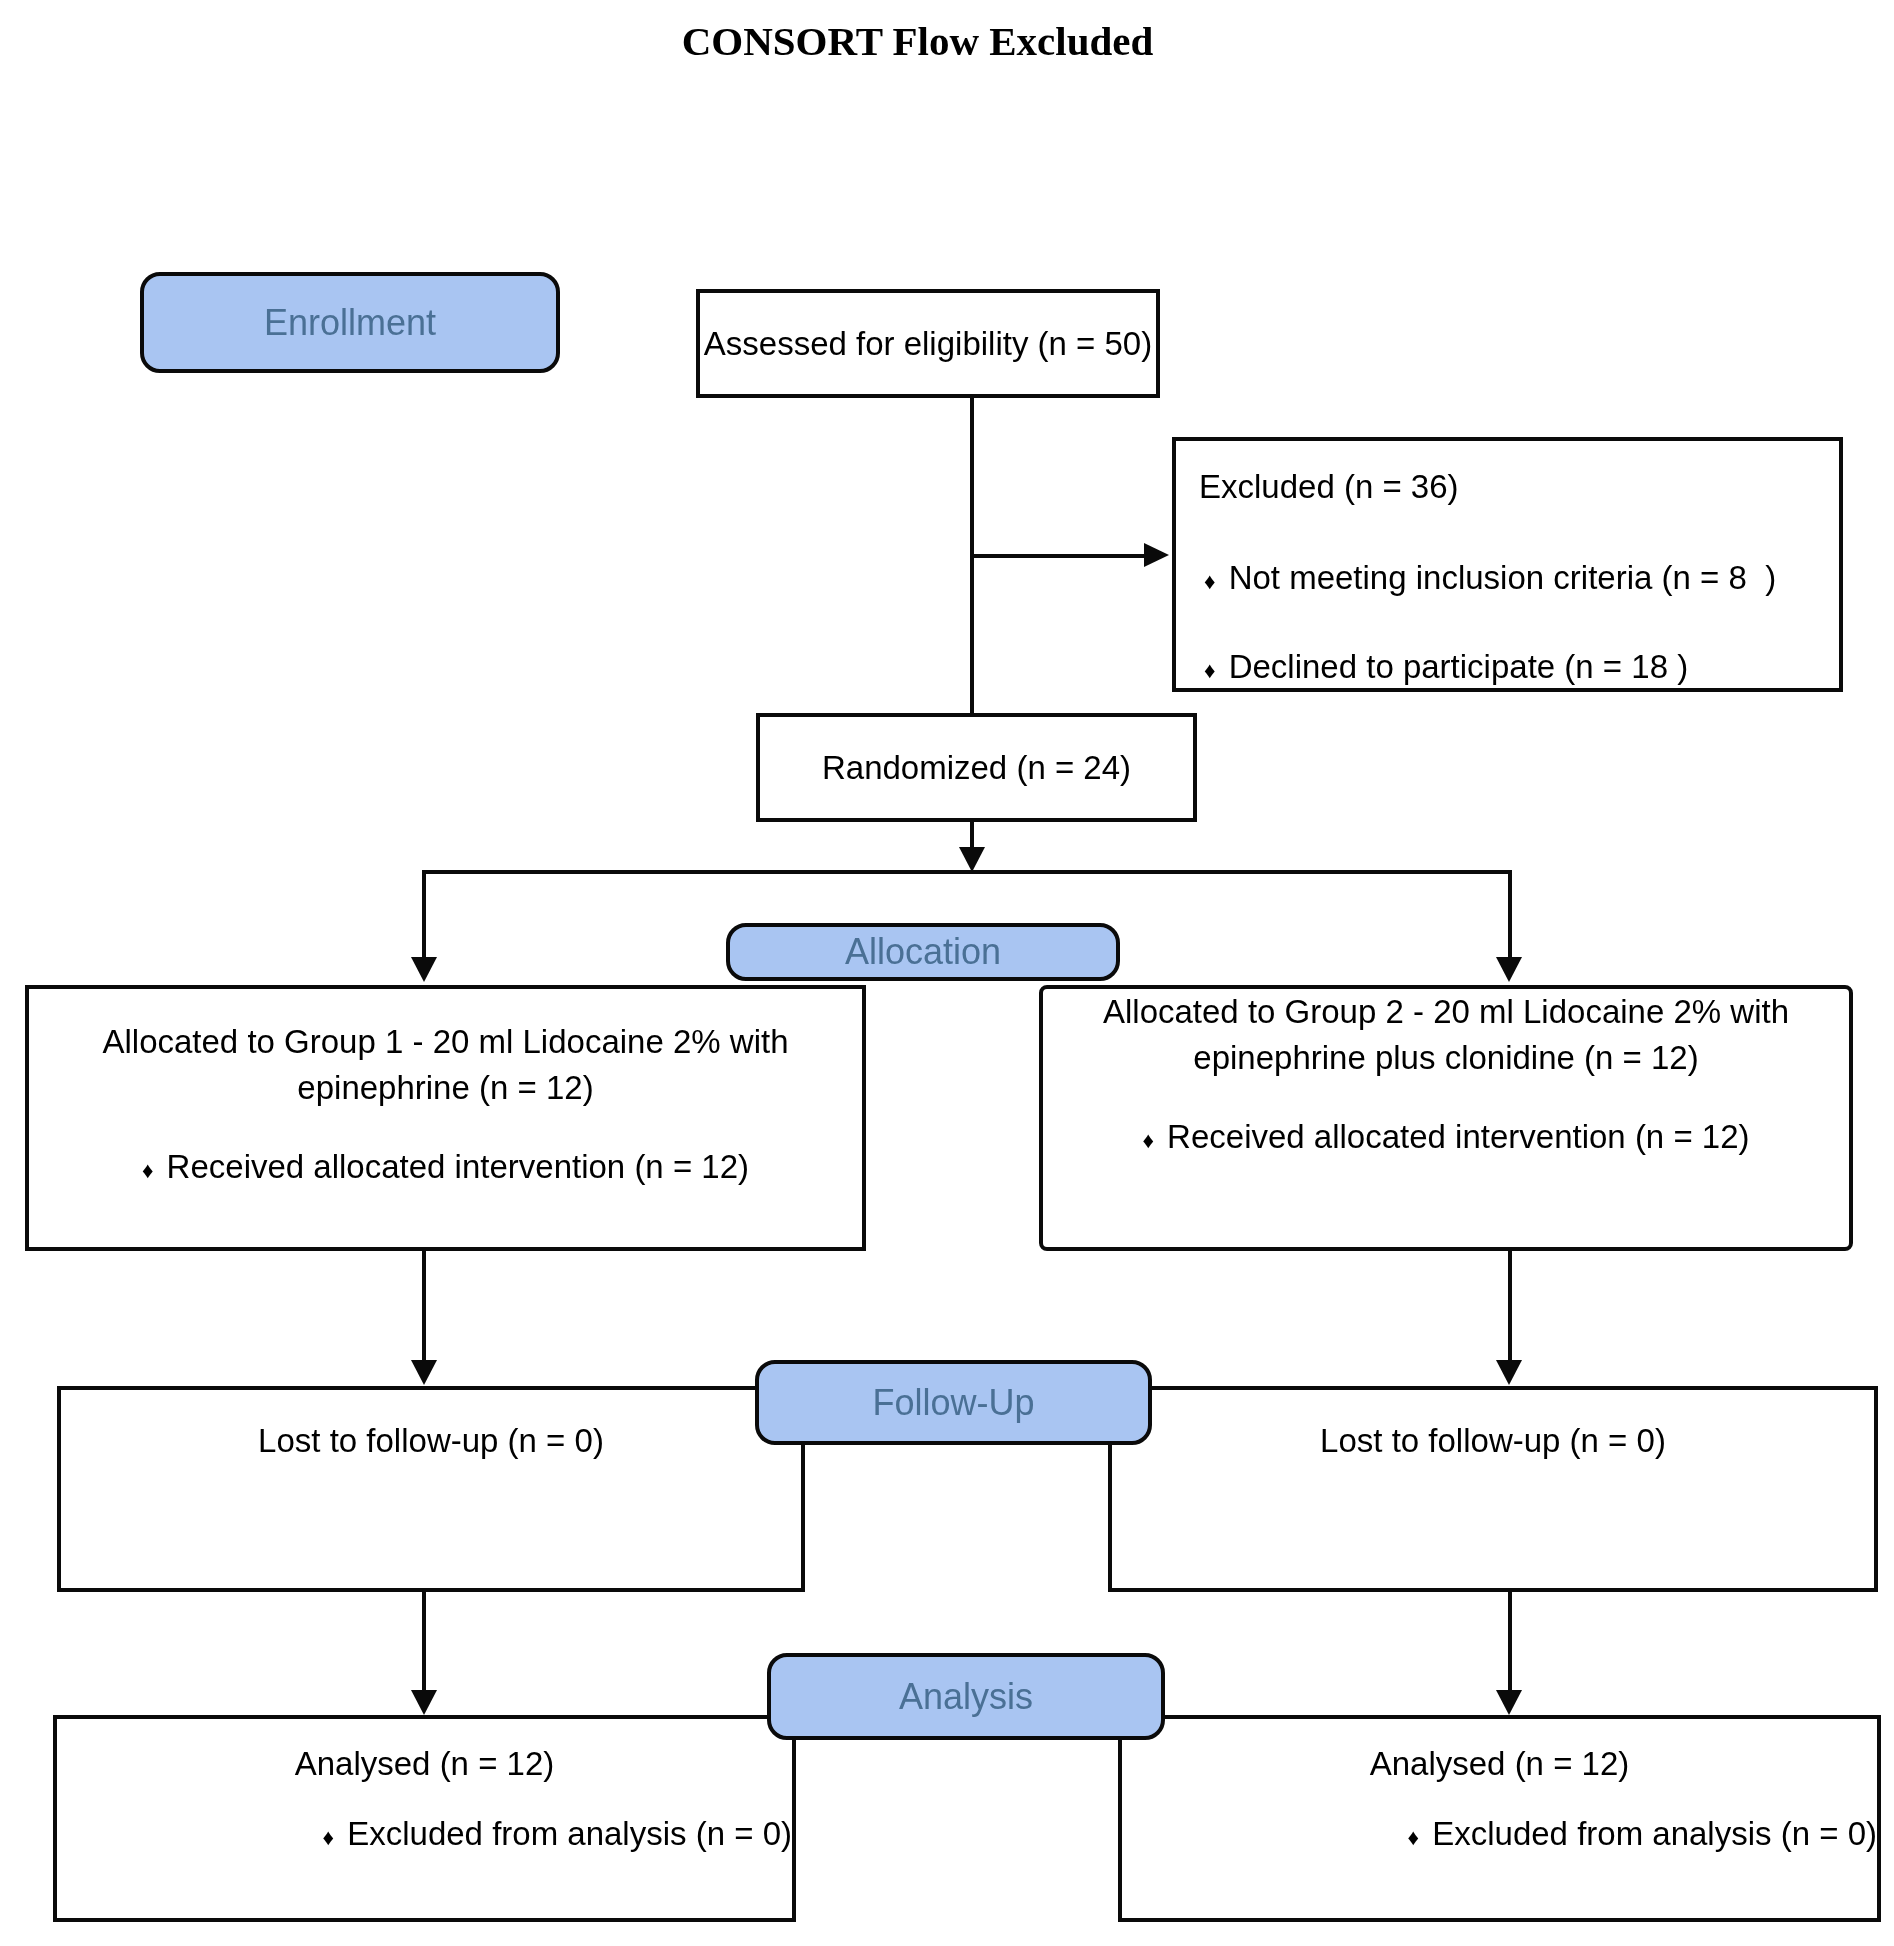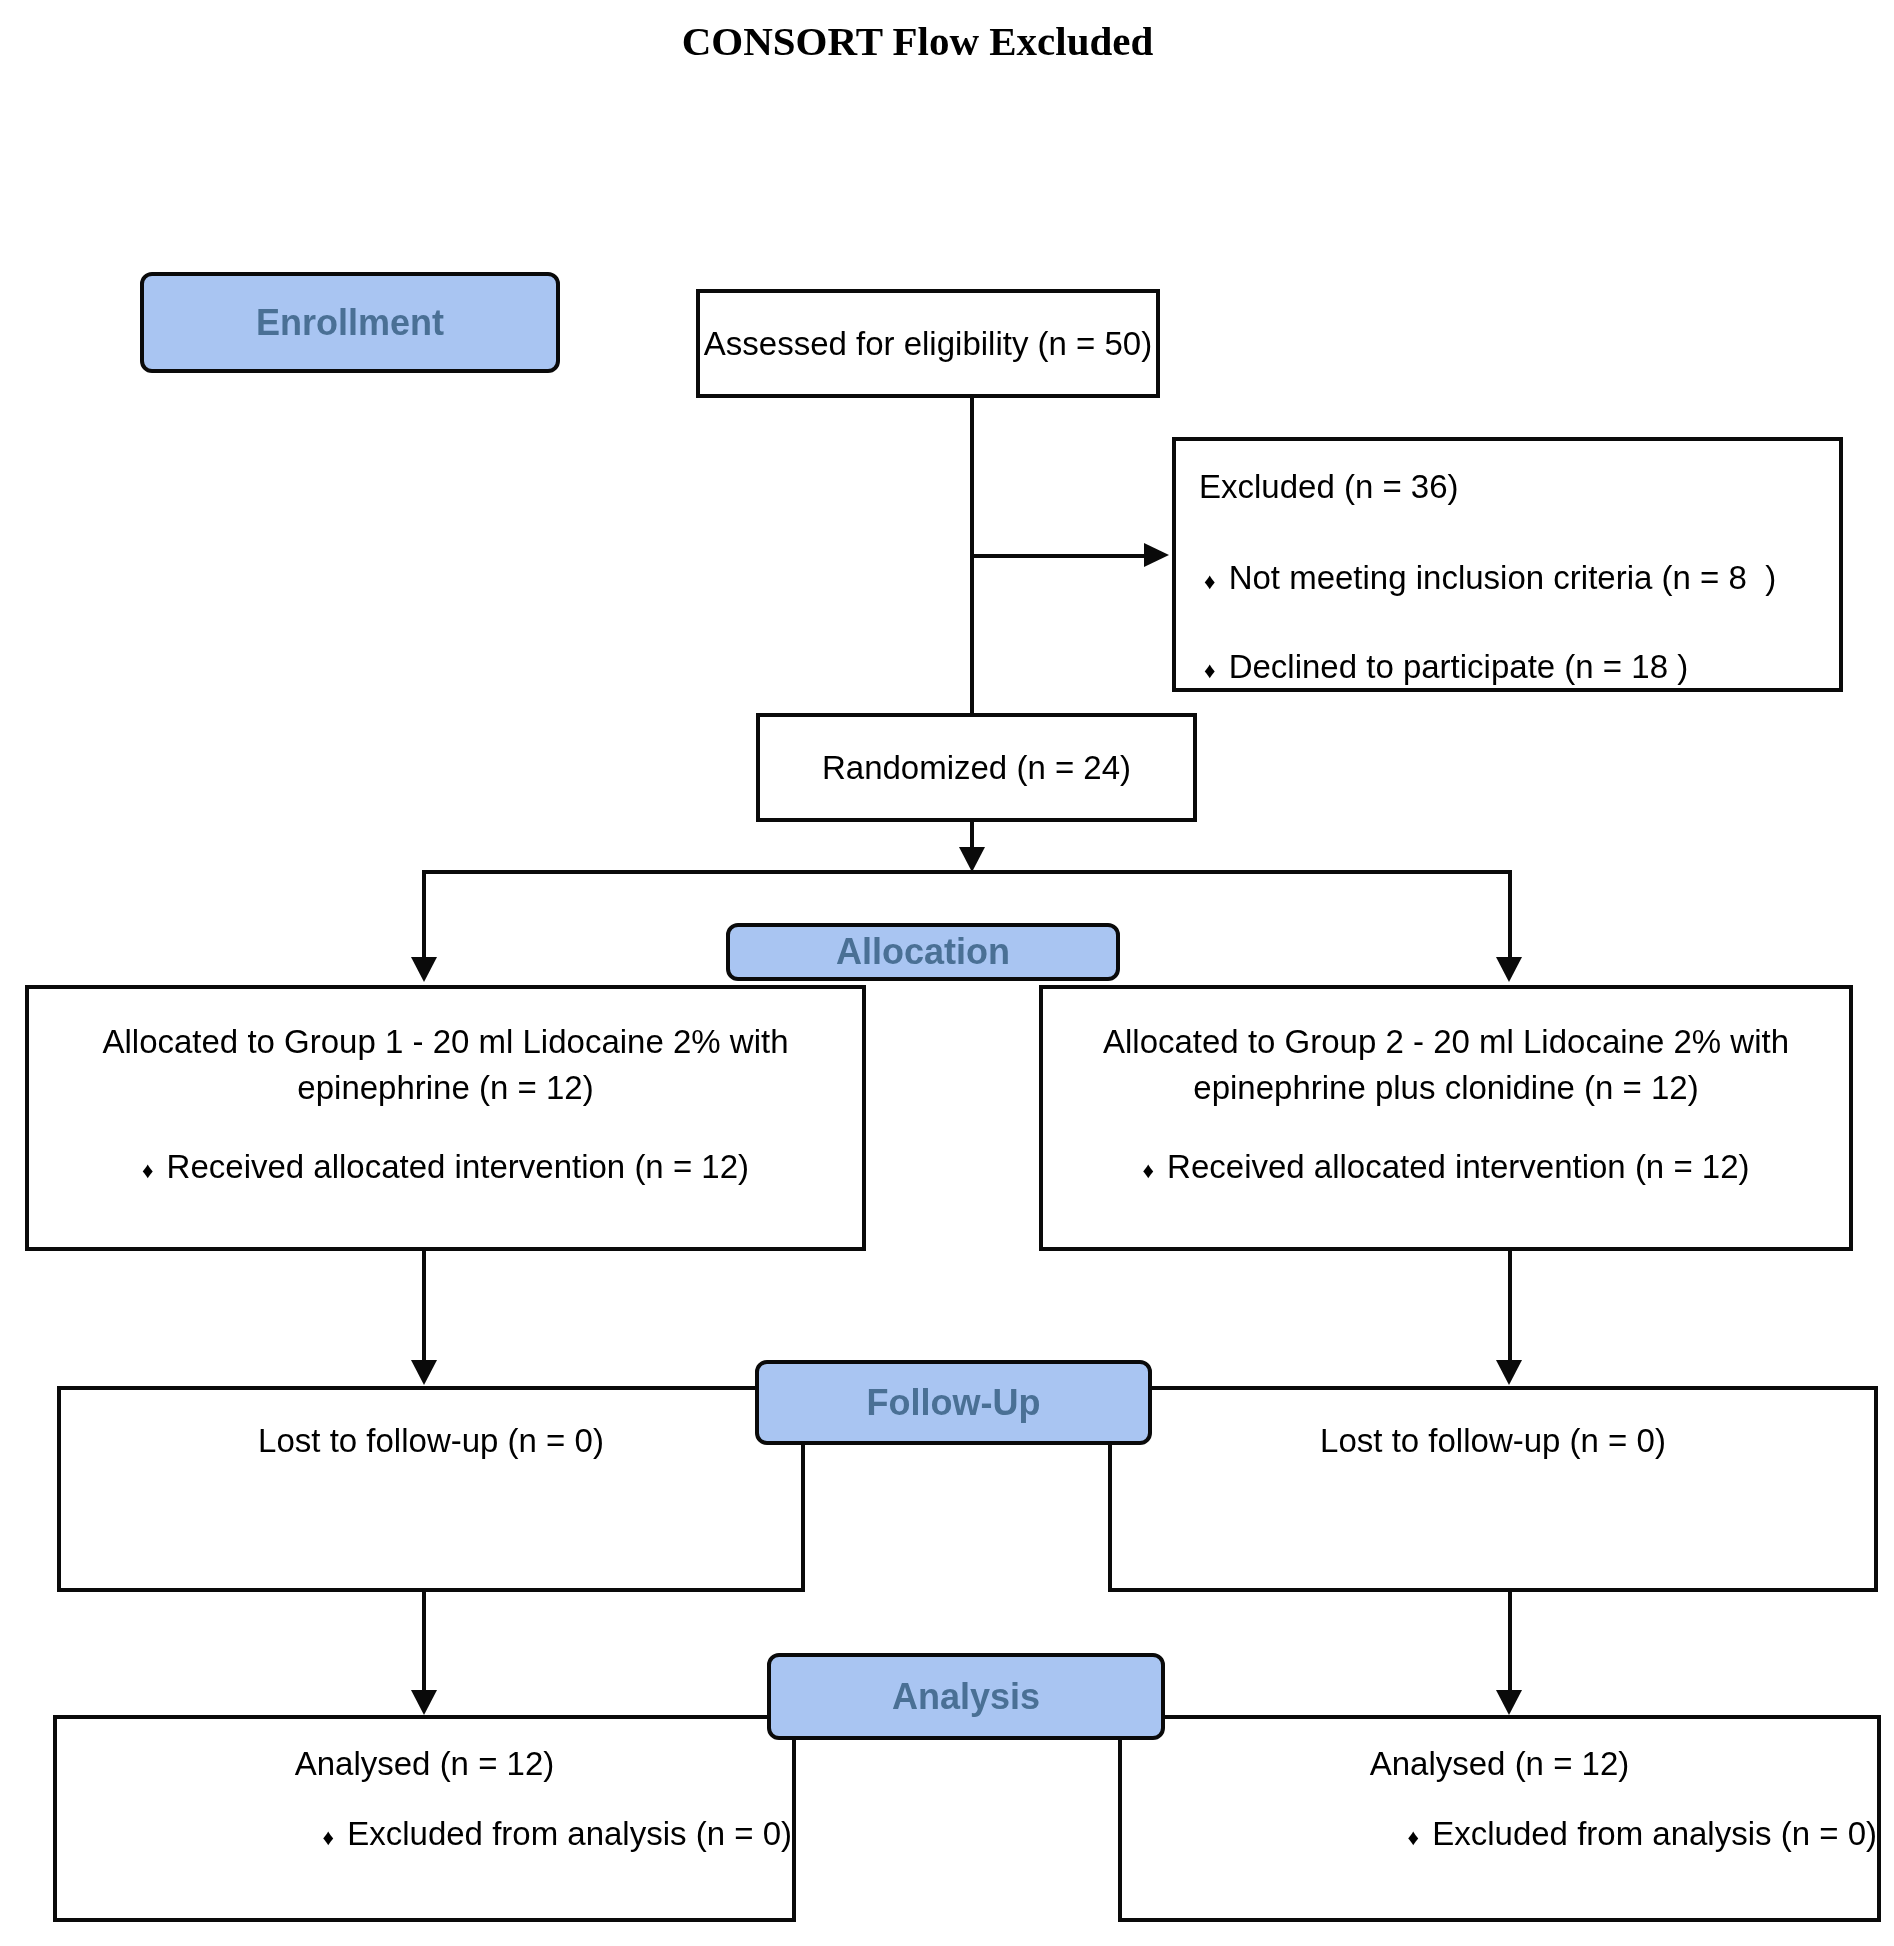--- a/index.html
+++ b/index.html
@@ -6,37 +6,37 @@
   .canvas{
     position:relative;width:1894px;height:1947px;background:#ffffff;
     font-family:"Liberation Sans", sans-serif;color:#000;overflow:hidden;
   }
   .title{
     position:absolute;left:0;top:16.5px;width:1835px;text-align:center;
     font-family:"Liberation Serif", serif;font-weight:bold;font-size:41px;color:#000;
   }
   .stage{
     position:absolute;box-sizing:border-box;z-index:5;
-    background:var(--stage-fill,#a9c5f2);border:4.1px solid #0a0a0a;border-radius:12px;
+    background:var(--stage-fill,#a9c5f2);border:4.1px solid #0a0a0a;border-radius:20px;
     display:flex;align-items:center;justify-content:center;
-    font-size:36px;color:var(--stage-text,#4a7095);font-weight:bold;
+    font-size:36px;color:var(--stage-text,#4a7095);
   }
   .stage-enrollment{left:140px;top:272px;width:420px;height:101px;}
   .stage-allocation{left:726px;top:923px;width:394px;height:58px;}
   .stage-followup{left:755px;top:1360px;width:397px;height:85px;align-items:center;}
   .stage-analysis{left:767px;top:1653px;width:398px;height:87px;}
   .box{
     position:absolute;box-sizing:border-box;z-index:1;
     background:#ffffff;border:4.1px solid #0a0a0a;font-size:33px;line-height:46px;
   }
   .box-assessed{left:696px;top:289px;width:464px;height:109px;display:flex;align-items:center;justify-content:center;}
   .box-excluded{left:1172px;top:437px;width:671px;height:255px;padding:23px 16.5px 0 23px;}
   .box-randomized{left:756px;top:713px;width:441px;height:109px;display:flex;align-items:center;justify-content:center;}
   .box-alloc-left{left:25px;top:985px;width:841px;height:266px;text-align:center;padding-top:30px;}
-  .box-alloc-right{left:1039px;top:985px;width:814px;height:266px;text-align:center;padding-top:30px;}
+  .box-alloc-right{left:1039px;top:985px;width:814px;height:266px;text-align:center;border-radius:8px;}
   .box-fu-left{left:57px;top:1386px;width:748px;height:206px;text-align:center;padding-top:28px;}
   .box-fu-right{left:1108px;top:1386px;width:770px;height:206px;text-align:center;padding-top:28px;}
   .box-an-left{left:53px;top:1715px;width:743px;height:207px;text-align:center;padding-top:21.5px;}
   .box-an-right{left:1118px;top:1715px;width:763px;height:207px;text-align:center;padding-top:21.5px;}
   .pre{white-space:pre;}
   .ex-title{margin-bottom:45px;white-space:pre;}
   .ex-bullet{white-space:pre;}
   .ex-bullet + .ex-bullet{margin-top:39px;}
   .ex-bullet .diam{margin-left:5px;}
   .diam{font-size:0.68em;margin-right:13.2px;}

